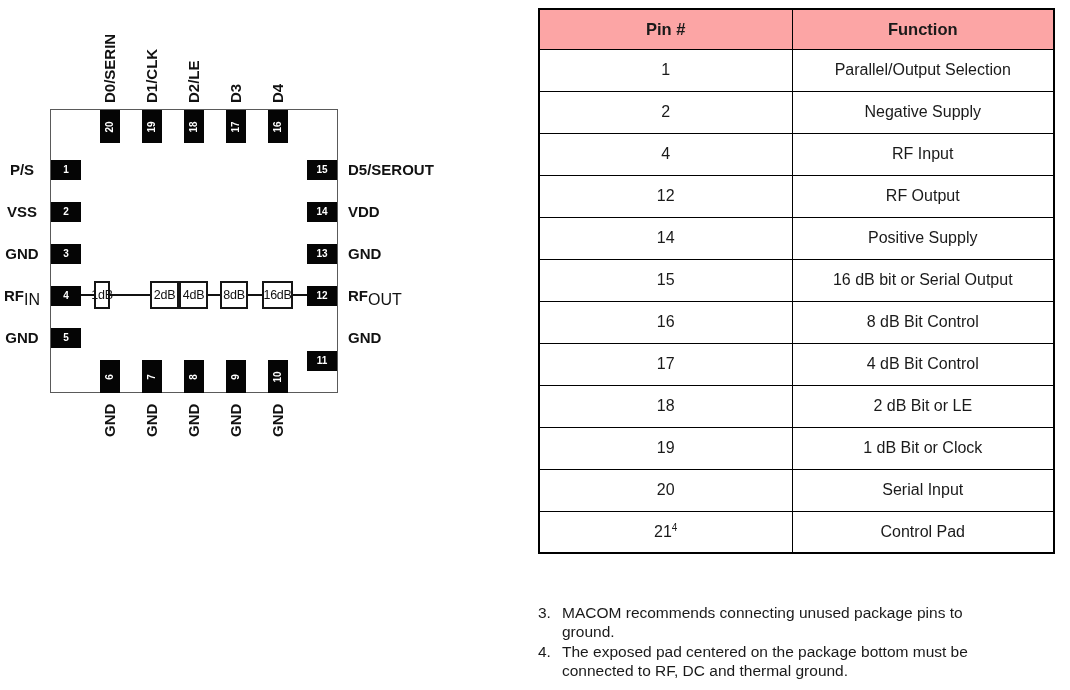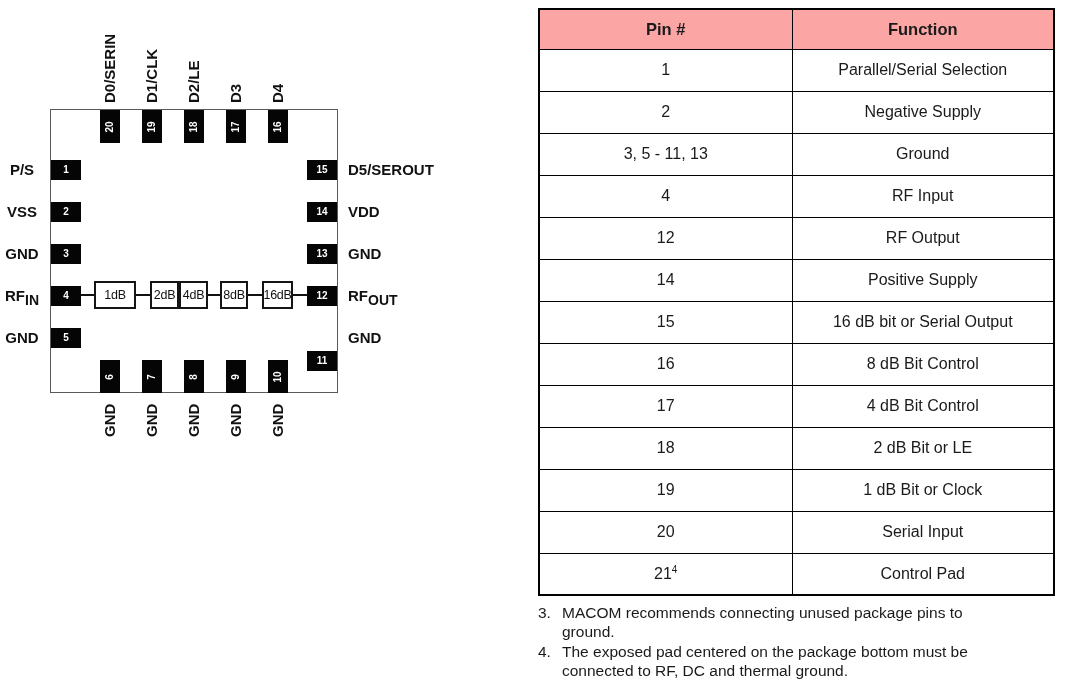--- a/index.html
+++ b/index.html
@@ -13,21 +13,21 @@
   .pad { position:absolute; background:#050505; display:flex; align-items:center; justify-content:center; }
   .pad-v { width:20px; height:33px; }
   .pad-h { width:30px; height:20px; }
   .pnum { color:#fff; font-size:10px; font-weight:bold; line-height:1; }
   .pnum-v { transform:rotate(-90deg); }
   .vlabel { position:absolute; transform-origin:0 0; transform:rotate(-90deg);
             white-space:nowrap; font-size:15px; font-weight:bold; line-height:18px; color:#111; }
   .hlabel { position:absolute; height:20px; line-height:20px; font-size:15px;
             font-weight:bold; white-space:nowrap; color:#111; }
   .hlabel-left { left:0; width:44px; text-align:center; }
-  .hlabel sub { font-size:14px; font-weight:bold; }
+  .hlabel sub { font-size:16px; font-weight:normal; }
   .att-line { position:absolute; left:81px; top:294px; width:226px; height:2px; background:#111; }
   .att-box { position:absolute; top:281px; height:28px; background:#fff; border:2px solid #151515;
              display:flex; align-items:center; justify-content:center;
              font-size:12.5px; font-weight:500; color:#111; letter-spacing:-0.3px; }
 
   
   #pin-table { position:absolute; left:538px; top:8px; width:515px;
                border-collapse:collapse; table-layout:fixed; }
   #pin-table th, #pin-table td { border:1px solid #000; text-align:center; vertical-align:middle; }
   #pin-table th { height:40px; background:#fca5a5; font-size:16.5px; font-weight:bold; }
@@ -124,50 +124,46 @@
       </div>
       <div class="hlabel " style="left: 348px; top: 244px;">GND</div>
       <div class="pad pad-h" style="left: 307px; top: 286px;">
         <span class="pnum">12</span>
       </div>
       <div class="hlabel " style="left: 348px; top: 286px;">RF<sub>OUT</sub></div>
       <div class="pad pad-h" style="left: 307px; top: 328px; margin-top: 23px;">
         <span class="pnum">11</span>
       </div>
       <div class="hlabel " style="left: 348px; top: 328px;">GND</div>
-      <div class="att-box" style="left: 94px; width: 42px;">1dB</div>
+      <div class="att-box" style="left: 94px; width: 16px;">1dB</div>
       <div class="att-box" style="left: 150px; width: 29px;">2dB</div>
       <div class="att-box" style="left: 179px; width: 29px;">4dB</div>
       <div class="att-box" style="left: 220px; width: 28px; text-align: center;">8dB</div>
       <div class="att-box" style="left: 262px; width: 31px;">16dB</div>
     </div>
 
   <table id="pin-table">
     <colgroup>
         <col class="c1">
         <col class="c2">
       </colgroup>
     <thead>
       <tr>
         <th>Pin #</th>
         <th>Function</th>
       </tr>
     </thead>
     <tbody id="pin-table-body">
         <tr>
           <td>1</td>
-          <td>Parallel/Serial Selection</td>
+          <td>Parallel/Output Selection</td>
         </tr>
         <tr>
           <td>2</td>
           <td>Negative Supply</td>
-        </tr>
-        <tr>
-          <td>3, 5 - 11, 13</td>
-          <td>Ground</td>
         </tr>
         <tr>
           <td>4</td>
           <td>RF Input</td>
         </tr>
         <tr>
           <td>12</td>
           <td>RF Output</td>
         </tr>
         <tr>

